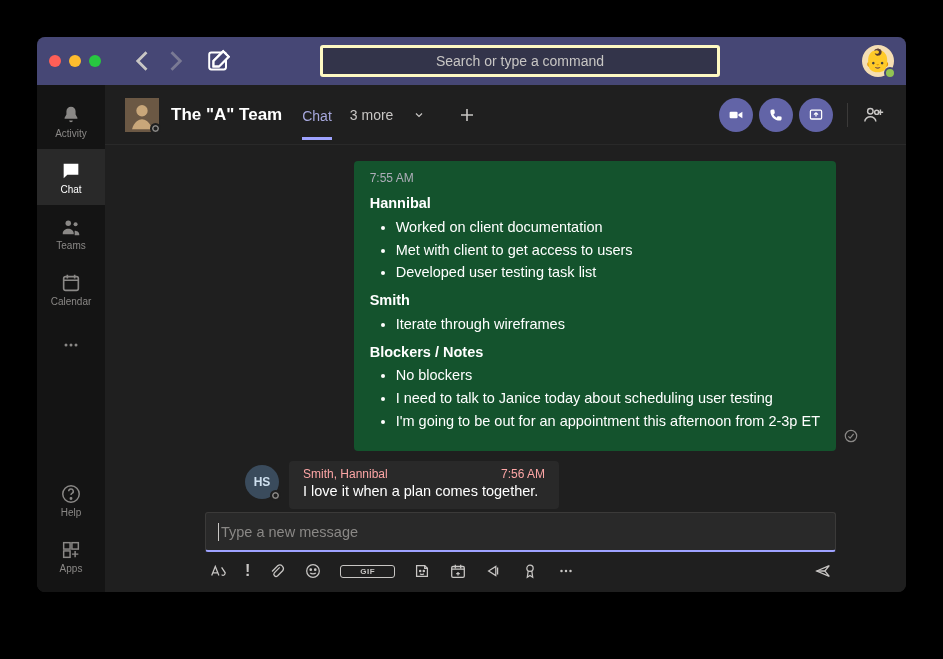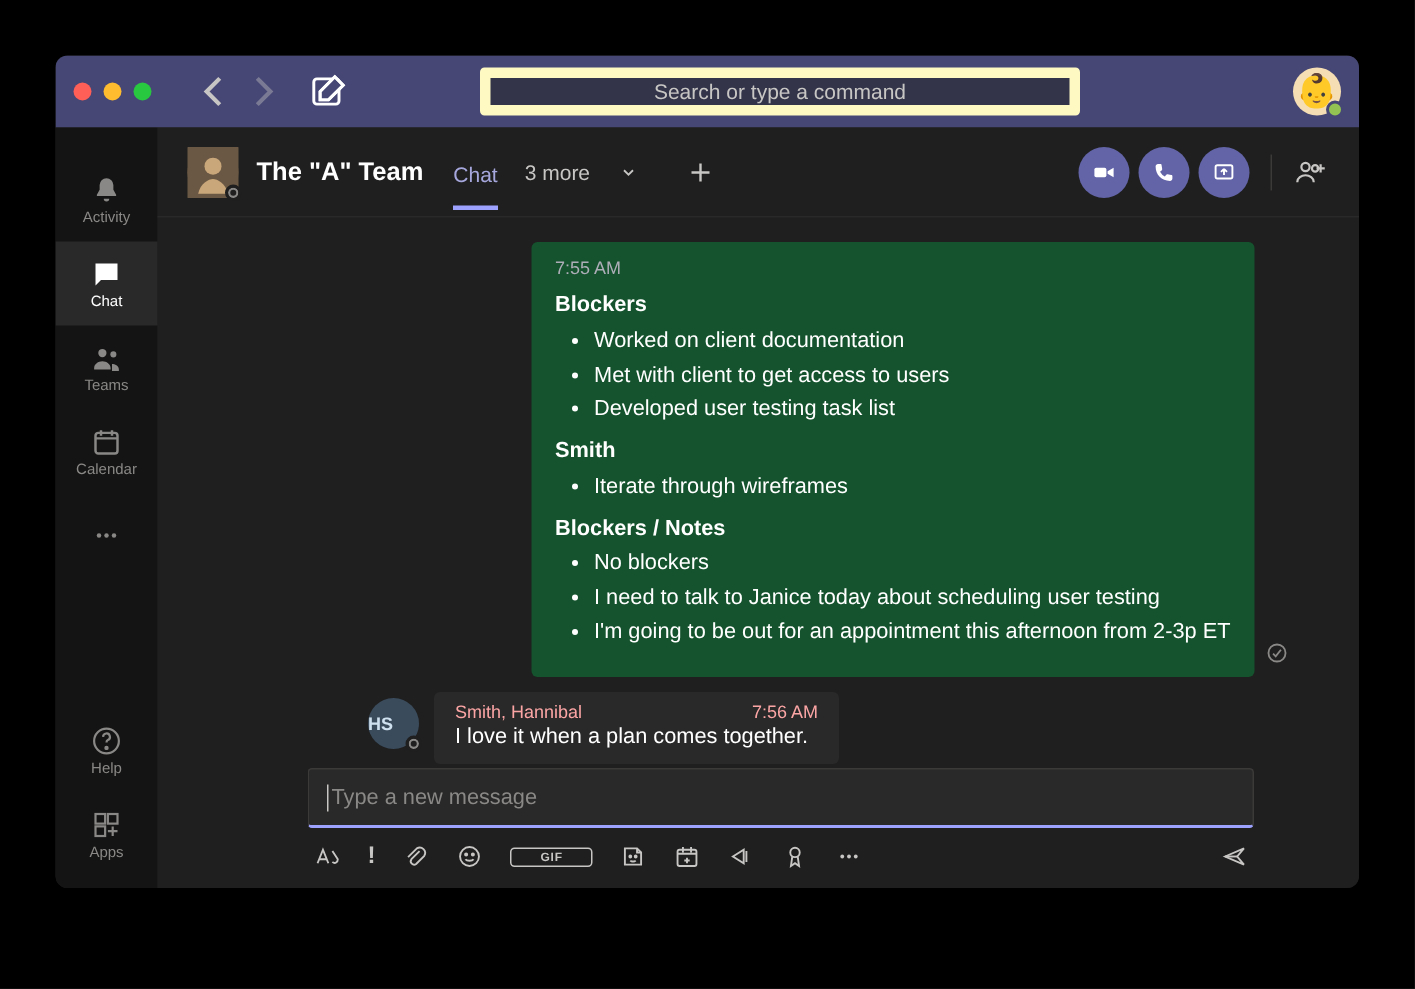--- a/index.html
+++ b/index.html
@@ -11,29 +11,29 @@
 .titlebar { height: 48px; background: #464775; display: flex; align-items: center; padding: 0 12px; gap: 8px; }
 .traffic { display: flex; gap: 8px; margin-right: 20px; }
 .traffic span { width: 12px; height: 12px; border-radius: 50%; display: block; }
 .tl-close { background: #ff5f57; }
 .tl-min { background: #febc2e; }
 .tl-max { background: #28c840; }
 .nav-arrows { display: flex; gap: 4px; margin-right: 8px; }
 .nav-arrow { width: 28px; height: 28px; display: flex; align-items: center; justify-content: center; color: #c8c6c4; cursor: pointer; border-radius: 3px; }
 .nav-arrow.disabled { opacity: 0.4; }
 .compose-icon { width: 28px; height: 28px; display: flex; align-items: center; justify-content: center; color: #fff; cursor: pointer; margin-right: 12px; }
-.searchbar { flex: 0 0 400px; height: 32px; background: #33344a; border: 7px solid #fef9c3; border-radius: 3px; display: flex; align-items: center; justify-content: center; color: #c8c6c4; font-size: 14px; margin: 0 auto; }
+.searchbar { flex: 0 0 400px; height: 32px; background: #33344a; border: 3px solid #fef9c3; border-radius: 3px; display: flex; align-items: center; justify-content: center; color: #c8c6c4; font-size: 14px; margin: 0 auto; }
 .top-avatar { width: 32px; height: 32px; border-radius: 50%; background: #f5deb3; margin-left: auto; position: relative; display:flex;align-items:center;justify-content:center;font-size:22px;}
 .presence { position: absolute; bottom: -2px; right: -2px; width: 12px; height: 12px; background: #92c353; border-radius: 50%; border: 2px solid #464775; }
 
 
 .body { flex: 1; display: flex; min-height: 0; }
 
 
-.rail { width: 68px; background: #141414; display: flex; flex-direction: column; align-items: center; padding-top: 20px; }
+.rail { width: 68px; background: #141414; display: flex; flex-direction: column; align-items: center; padding-top: 8px; }
 .rail-item { width: 68px; height: 56px; display: flex; flex-direction: column; align-items: center; justify-content: center; gap: 2px; color: #8a8886; cursor: pointer; position: relative; font-size: 10px; }
 .rail-item.active { background: #292929; color: #fff; }
 .rail-item svg { width: 22px; height: 22px; }
 .rail-item.more svg { width: 20px; height: 20px; }
 .rail-spacer { flex: 1; }
 .rail-bottom { padding-bottom: 8px; display: flex; flex-direction: column; }
 
 
 .main { flex: 1; display: flex; flex-direction: column; background: #1f1f1f; min-width: 0; }
 
@@ -60,21 +60,21 @@
 .msg-out { align-self: flex-end; max-width: 540px; position: relative; }
 .bubble-out { background: #14532d; color: #fff; border-radius: 4px; padding: 8px 16px 14px; font-size: 14.5px; line-height: 1.5; }
 .msg-time { font-size: 12px; color: #adadb8; margin-bottom: 2px; }
 .bubble-out strong { display: block; margin-top: 6px; font-weight: 700; }
 .bubble-out ul { margin: 2px 0 4px 26px; }
 .bubble-out li { margin: 1px 0; }
 .read-receipt { position: absolute; right: -22px; bottom: 4px; color: #8a8886; }
 .read-receipt svg { width: 14px; height: 14px; }
 
 .msg-in { display: flex; gap: 10px; align-self: flex-start; max-width: 560px; margin-left: 40px; }
-.in-avatar { width: 34px; height: 34px; border-radius: 50%; background: #3a4b5c; color: #cfe0ef; display: flex; align-items: center; font-size: 12px; font-weight: 600; position: relative; margin-top: 4px; }
+.in-avatar { width: 34px; height: 34px; border-radius: 50%; background: #3a4b5c; color: #cfe0ef; display: flex; align-items: center; justify-content: center; font-size: 12px; font-weight: 600; position: relative; margin-top: 4px; }
 .in-avatar .presence3 { position: absolute; bottom: -2px; right: -2px; width: 11px; height: 11px; background: #1f1f1f; border: 2px solid #1f1f1f; border-radius: 50%; box-shadow: inset 0 0 0 1.5px #8a8886; }
 .bubble-in { background: #292929; border-radius: 4px; padding: 6px 14px 10px; min-width: 270px; }
 .in-head { display: flex; justify-content: space-between; font-size: 12px; color: #fca5a5; margin-bottom: 2px; gap: 20px; }
 .in-body { color: #fff; font-size: 14.5px; }
 
 
 .compose-area { padding: 0 70px 12px 100px; }
 .compose-box { background: #292929; border: 1px solid #3b3a39; border-bottom: 2px solid #9ea2ff; border-radius: 3px; height: 40px; display: flex; align-items: center; padding: 0 12px; color: #8a8886; font-size: 14.5px; }
 .compose-cursor { border-left: 1px solid #c8c6c4; height: 18px; margin-right: 2px; animation: blink 1.1s infinite; }
 @keyframes blink { 50% { opacity: 0; } }
@@ -236,21 +236,21 @@
                   <path d="M2 19c0-3 3-5 6-5s6 2 6 5M19 6v6m-3-3h6"></path>
                 </svg>
           </div>
         </div>
       </div>
 
       <div class="messages">
         <div class="msg-out">
           <div class="bubble-out">
             <div class="msg-time">7:55 AM</div>
-            <strong>Blockers</strong>
+            <strong>Hannibal</strong>
             <ul>
               <li>Worked on client documentation</li>
               <li>Met with client to get access to users</li>
               <li>Developed user testing task list</li>
             </ul>
             <strong>Smith</strong>
             <ul>
               <li>Iterate through wireframes</li>
             </ul>
             <strong>Blockers / Notes</strong>

